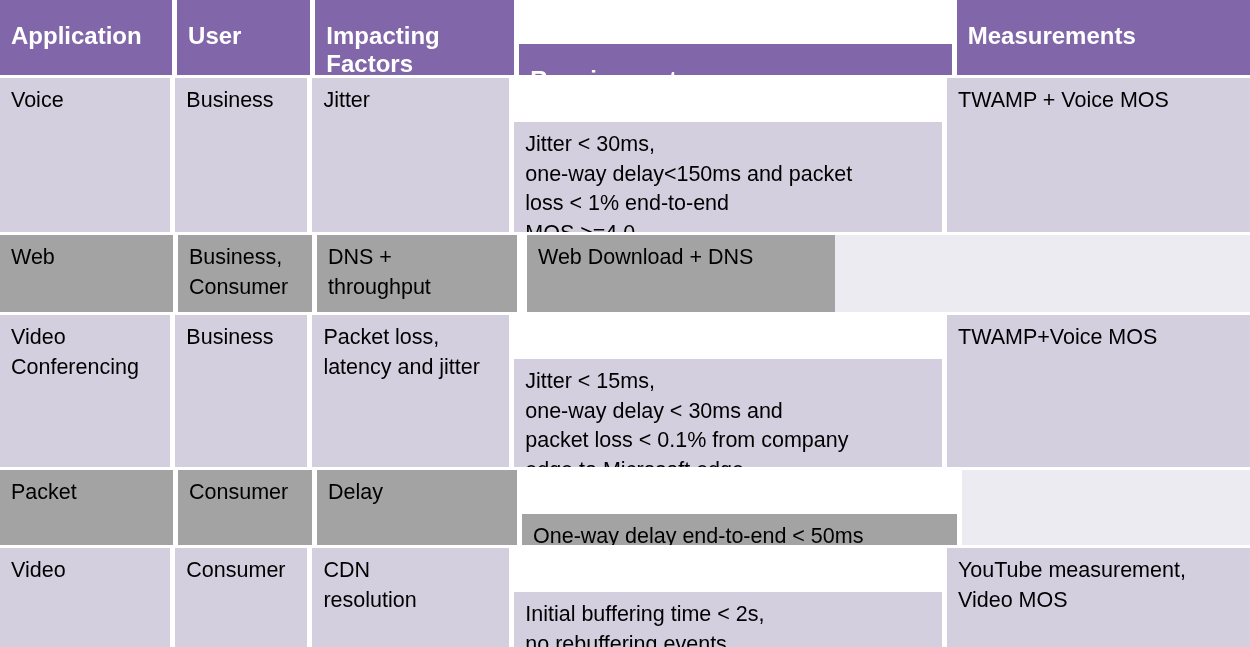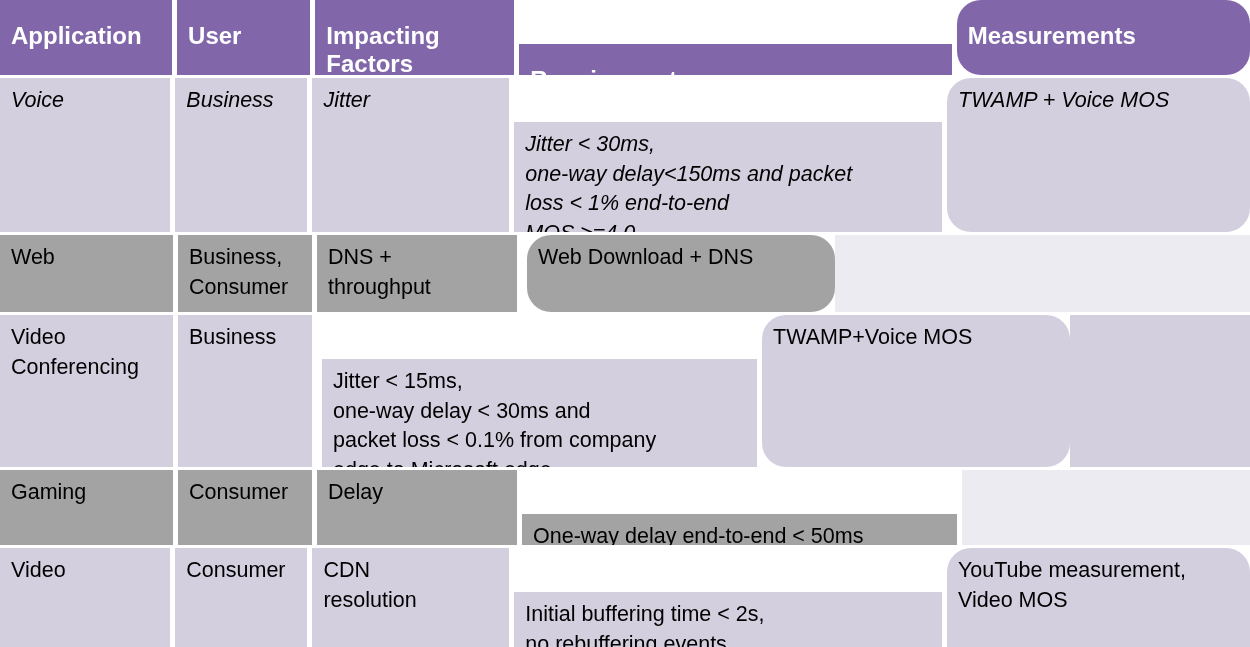--- a/index.html
+++ b/index.html
@@ -34,21 +34,21 @@
     line-height: 1.38;
     color: #000000;
     overflow: hidden;
     white-space: pre-line;
   }
   
   .c0 { width: 173px; }
   .c1 { width: 134px; }
   .c2 { width: 200px; }
   .c3 { width: 435px; margin-top: 44px; }
-  .c4 { width: 308px; border-radius: 24px; }
+  .c4 { width: 308px; }
 
   .gap { width: 5px; background: #ffffff; flex: 0 0 auto; }
   .rowgap { height: 3px; background: #ffffff; width: 100%; flex: 0 0 auto; }
 
   
   .header-row { height: 75px; }
   .header-row .cell {
     background: #8167a9;
     color: #ffffff;
     font-weight: bold;
@@ -63,21 +63,21 @@
   }
   .header-tail {
     flex: 1 1 auto;
     background: #ffffff;
   }
 
   
   .shade-dark .cell { background: #d3cfdf; }
   .shade-light .cell { background: #a3a3a3; }
 
-  .r1 { height: 154px; font-style: italic; }
+  .r1 { height: 154px; }
   .r2 { height: 77px; }
   .r3 { height: 152px; }
   .r4 { height: 75px; }
   .r5 { height: 126px; }
 
   .body-tail { flex: 1 1 auto; }
   .shade-dark .body-tail { background: #d3cfdf; }
   .shade-light .body-tail { background: #edebf2; }
 </style>
 </head>
@@ -131,34 +131,36 @@
     <div class="body-tail"></div>
   </div>
   <div class="rowgap"></div>
 
   <div class="row r3 shade-dark">
     <div class="cell c0">Video
 Conferencing</div>
     <div class="gap"></div>
     <div class="cell c1">Business</div>
     <div class="gap"></div>
+    <div class="cell c2">Packet loss,
+latency and jitter</div>
     <div class="gap"></div>
     <div class="cell c3">Jitter &lt; 15ms,
 one-way delay &lt; 30ms and
 packet loss &lt; 0.1% from company
 edge to Microsoft edge
 MOS &gt;= 4.0</div>
     <div class="gap"></div>
     <div class="cell c4">TWAMP+Voice MOS</div>
     <div class="body-tail"></div>
   </div>
   <div class="rowgap"></div>
 
   <div class="row r4 shade-light">
-    <div class="cell c0">Gaming</div>
+    <div class="cell c0">Packet</div>
     <div class="gap"></div>
     <div class="cell c1">Consumer</div>
     <div class="gap"></div>
     <div class="cell c2">Delay</div>
     <div class="gap"></div>
     <div class="cell c3">One-way delay end-to-end &lt; 50ms</div>
     <div class="gap"></div>
     <div class="body-tail"></div>
   </div>
   <div class="rowgap"></div>

